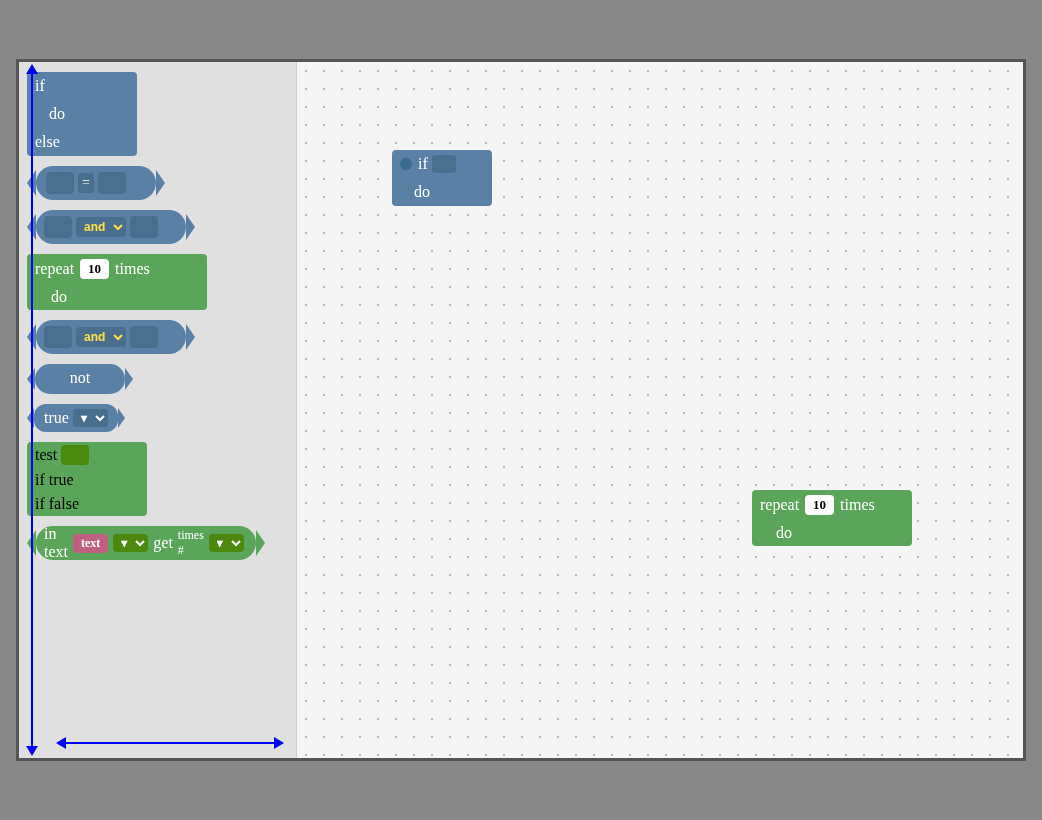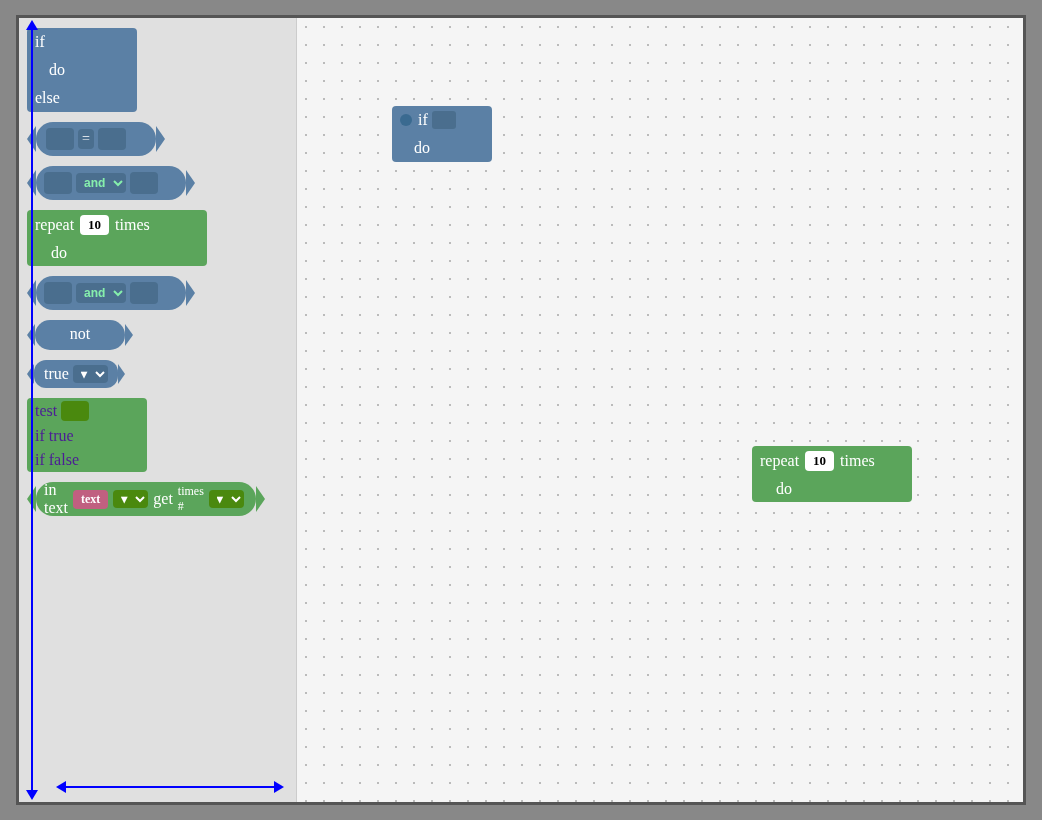--- a/index.html
+++ b/index.html
@@ -7,21 +7,21 @@
       background: #888;
       display: flex;
       justify-content: center;
       align-items: center;
       width: 1042px;
       height: 820px;
       overflow: hidden;
     }
     .main-container {
       width: 1010px;
-      height: 790px;
+      height: 702px;
       border: 3px solid #555;
       display: flex;
       background: #fff;
       position: relative;
     }
     
     .sidebar {
       width: 278px;
       min-width: 278px;
       background: #e0e0e0;
@@ -89,21 +89,21 @@
       height: 34px;
     }
     .block-and .hex-slot {
       width: 28px;
       height: 22px;
       background: #4a6e8e;
       border-radius: 4px;
     }
     .and-dropdown {
       background: #4a6e8e;
-      color: #86efac;
+      color: #fde047;
       border: none;
       border-radius: 4px;
       padding: 2px 4px;
       font-size: 12px;
       font-weight: bold;
       cursor: pointer;
     }
     
     .block-repeat {
       background: #5ba55b;
@@ -179,21 +179,21 @@
       color: #666;
       border-radius: 20px;
       padding: 4px 12px;
       display: inline-block;
       height: 26px;
       line-height: 18px;
     }
     
     .block-test {
       background: #5ba55b;
-      color: #4c1d95;
+      color: #000000;
       border-radius: 4px;
       width: 120px;
     }
     .block-test-row {
       padding: 3px 8px;
       min-height: 22px;
       display: flex;
       align-items: center;
     }
     .block-test-slot {

